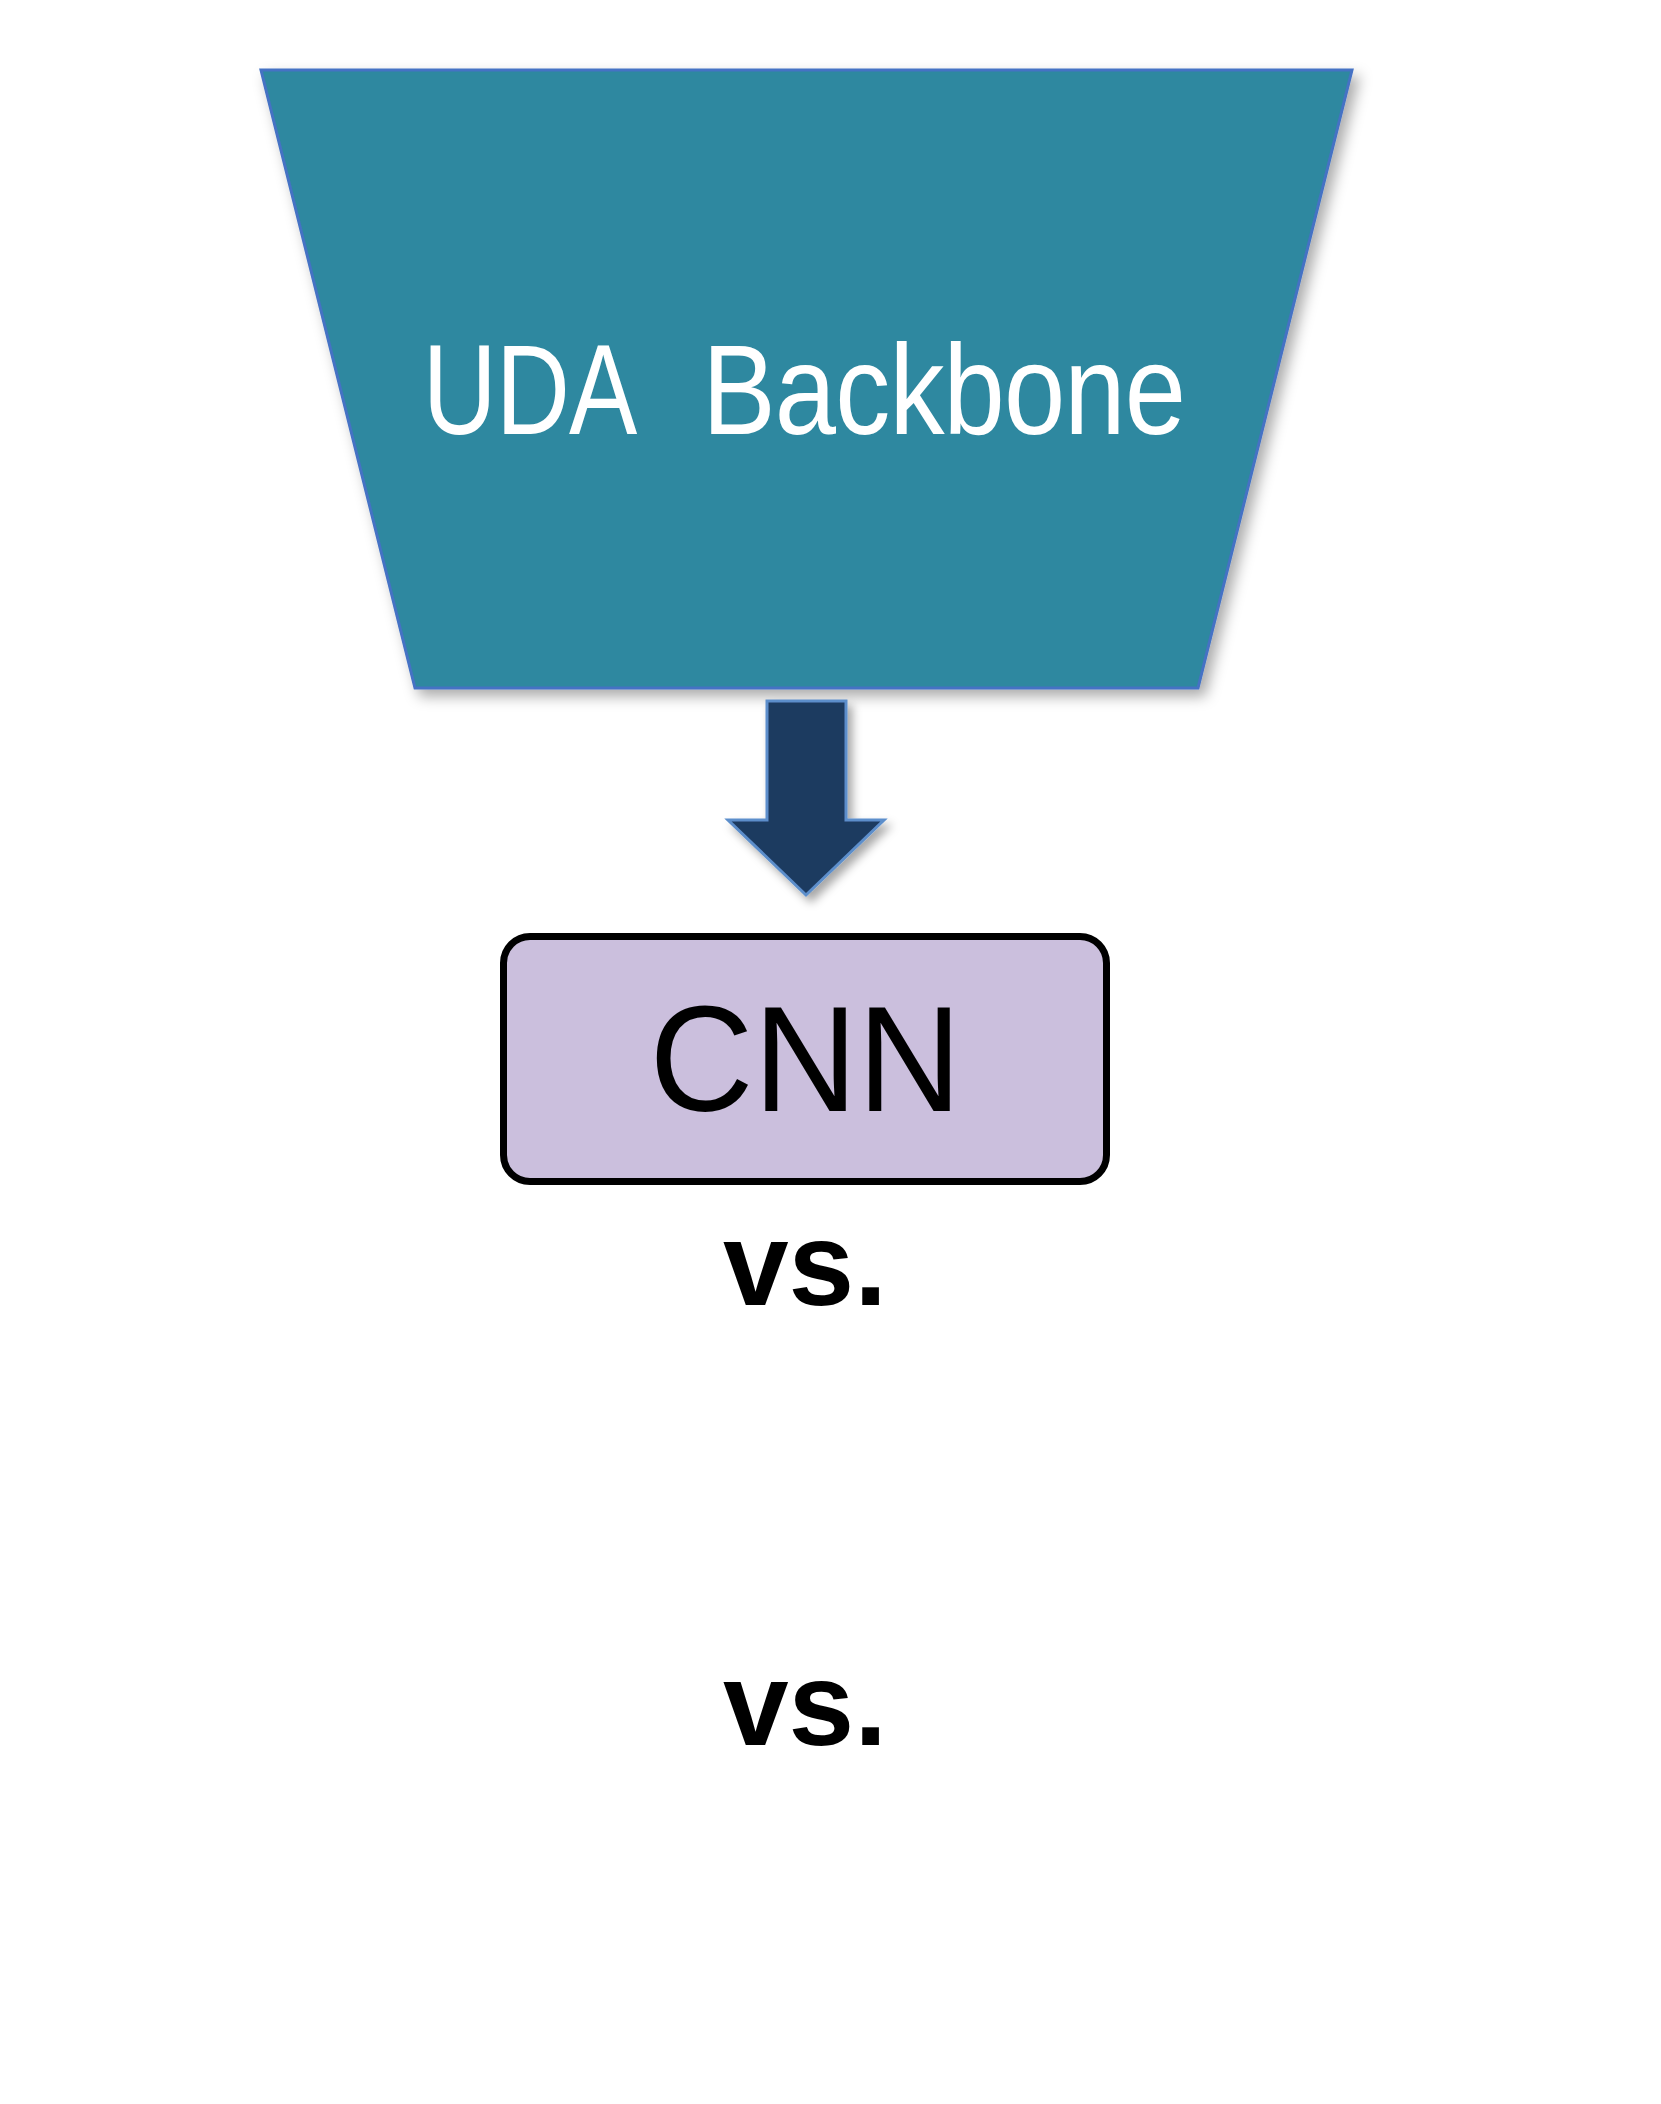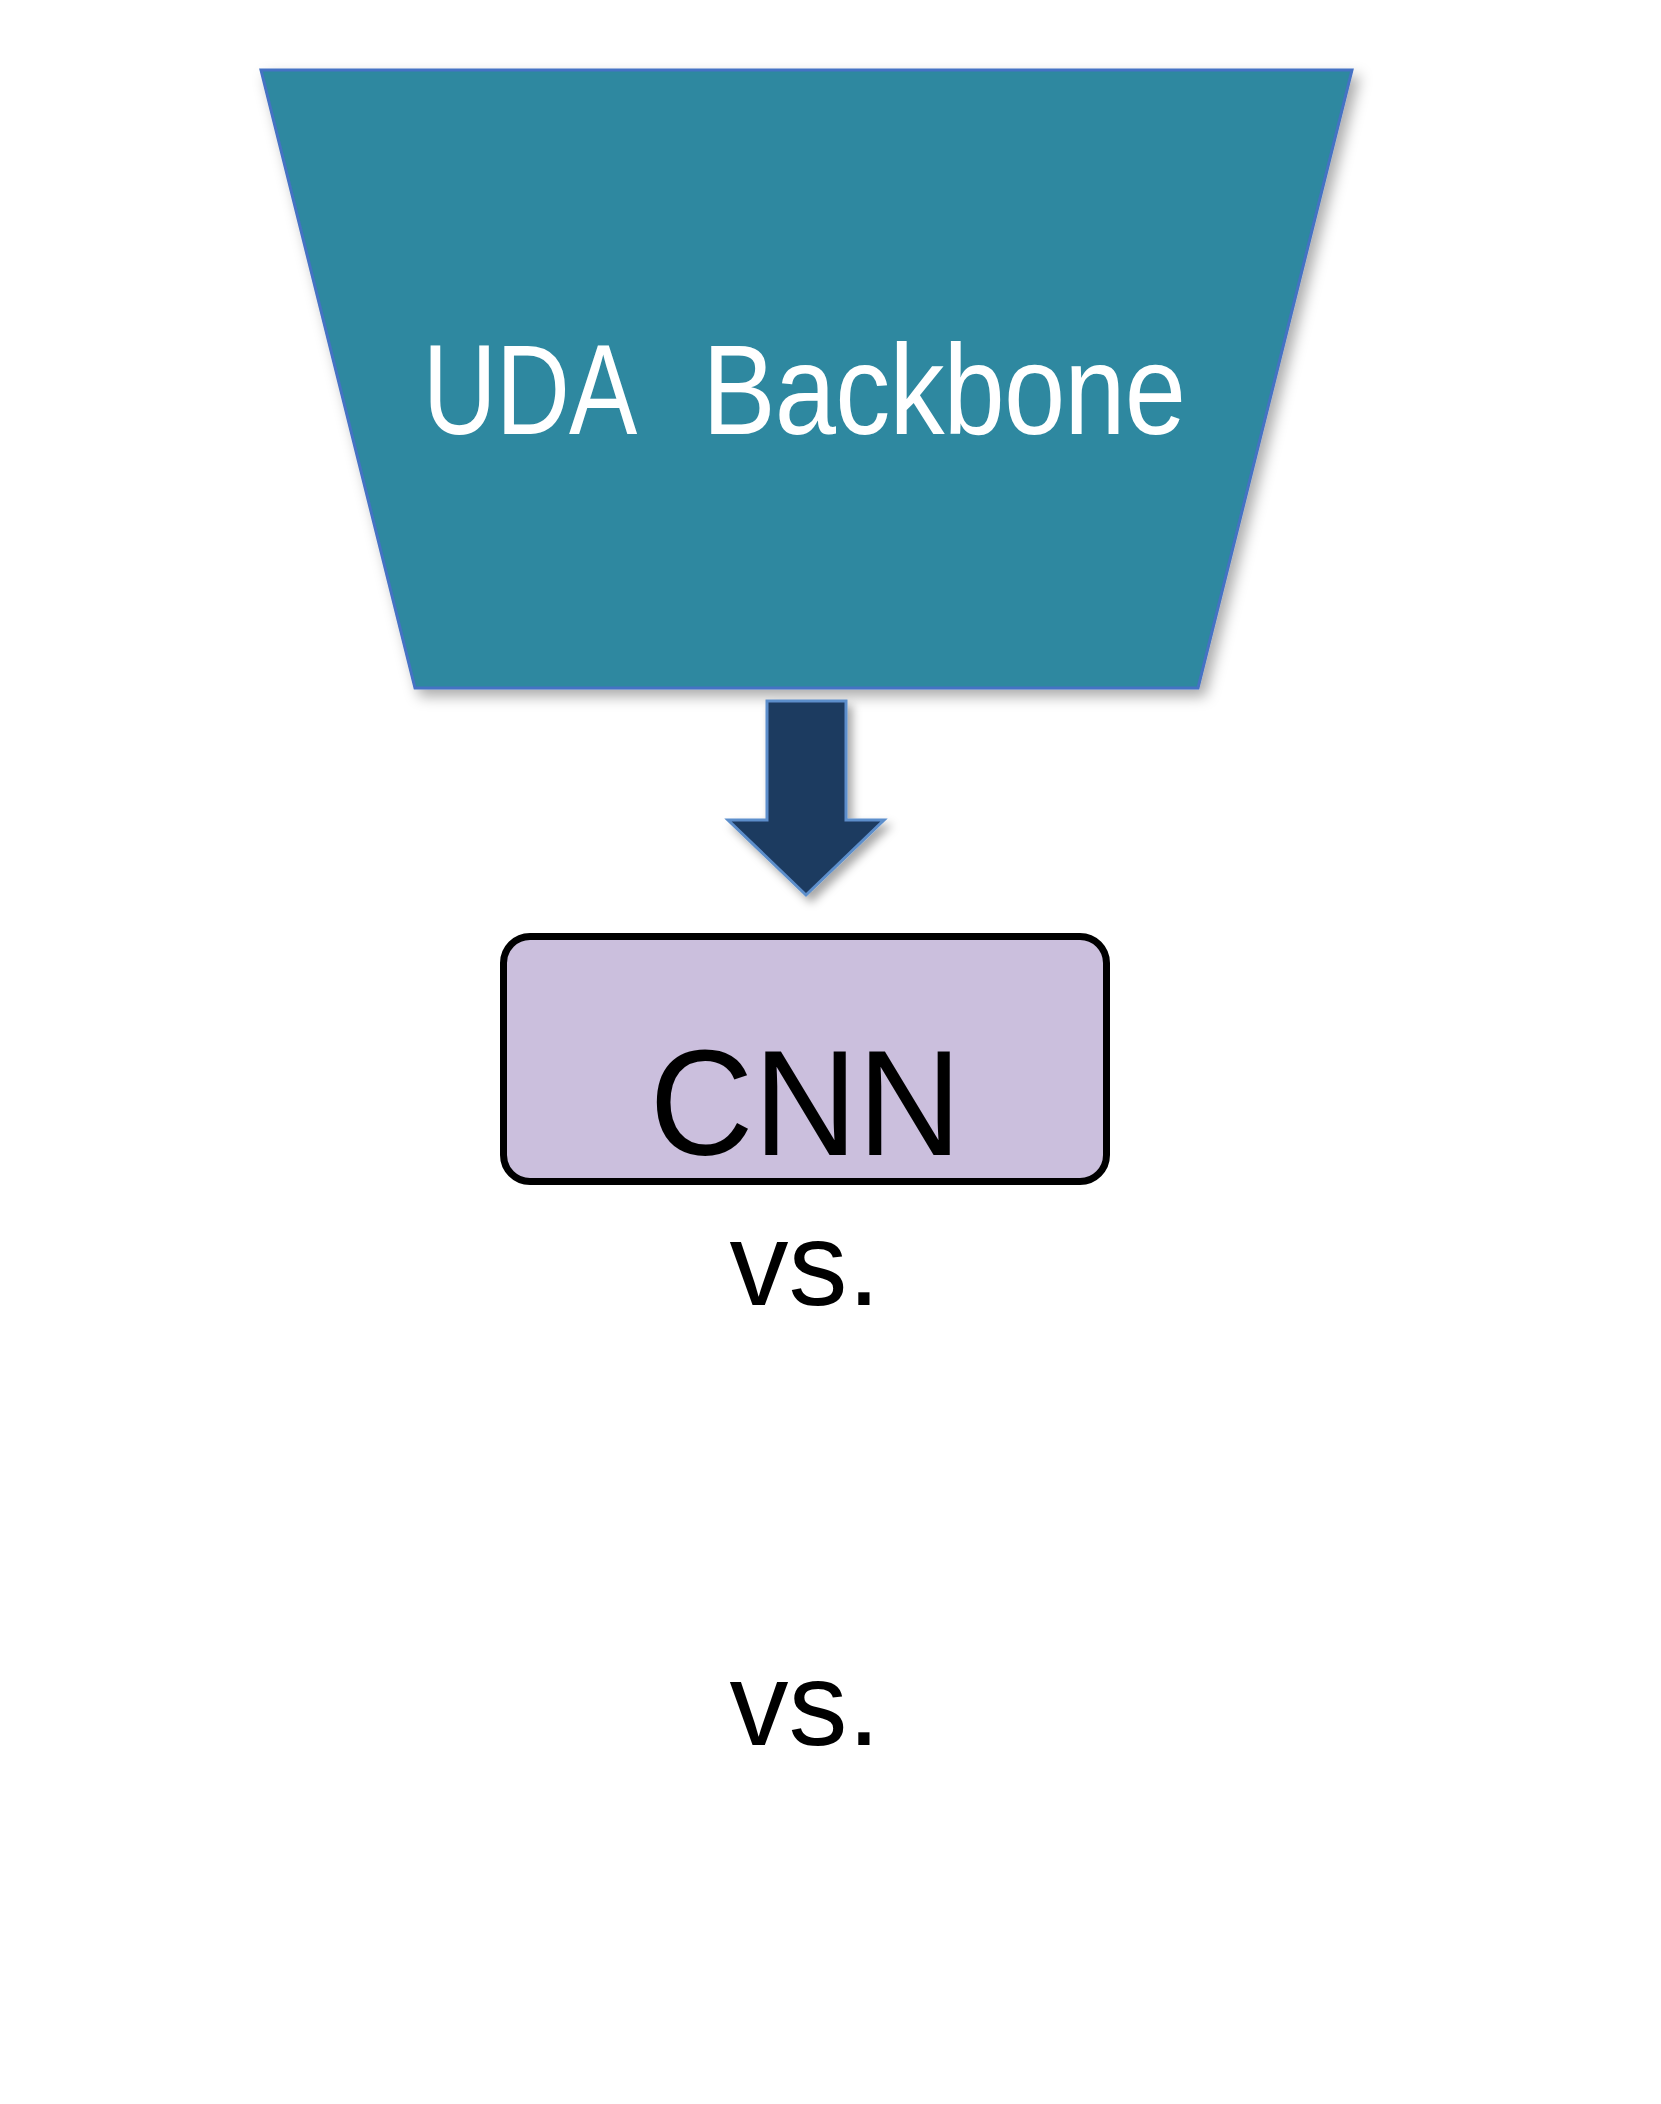--- a/index.html
+++ b/index.html
@@ -85,21 +85,21 @@
   
   .model-box {
     position: absolute;
     left: 500px;
     width: 610px;
     background: #cbbfdd;
     border: 7px solid #000000;
     border-radius: 30px;
     box-sizing: border-box;
     display: flex;
-    align-items: flex-end;
+    align-items: center;
     justify-content: center;
   }
   .model-box .model-label {
     color: #000000;
     font-family: "Liberation Sans", sans-serif;
     font-size: 150px;
     font-weight: 400;
     line-height: 1;
     letter-spacing: 0px;
     transform: scaleX(0.96);
@@ -113,21 +113,21 @@
   
   .vs-text {
     position: absolute;
     left: 500px;
     width: 610px;
     text-align: center;
     color: #000000;
     font-family: "Liberation Sans", sans-serif;
     font-size: 118px;
     line-height: 1;
-    font-weight: 400;
+    font-weight: 700;
     white-space: nowrap;
   }
   #vs-1 { top: 1205px; }
   #vs-2 { top: 1645px; }
 </style>
 </head>
 <body>
 
 <div id="canvas">
 

